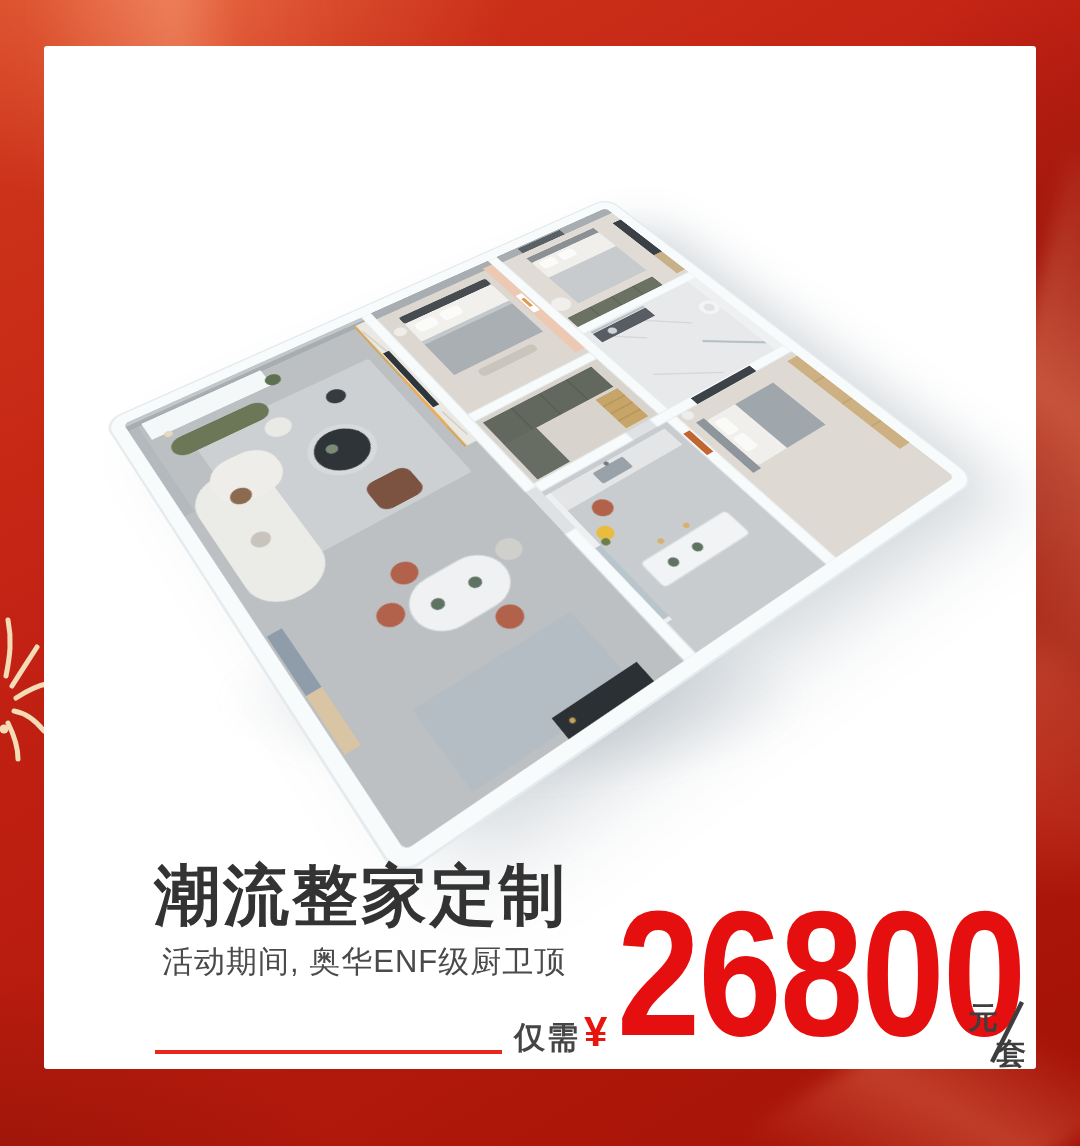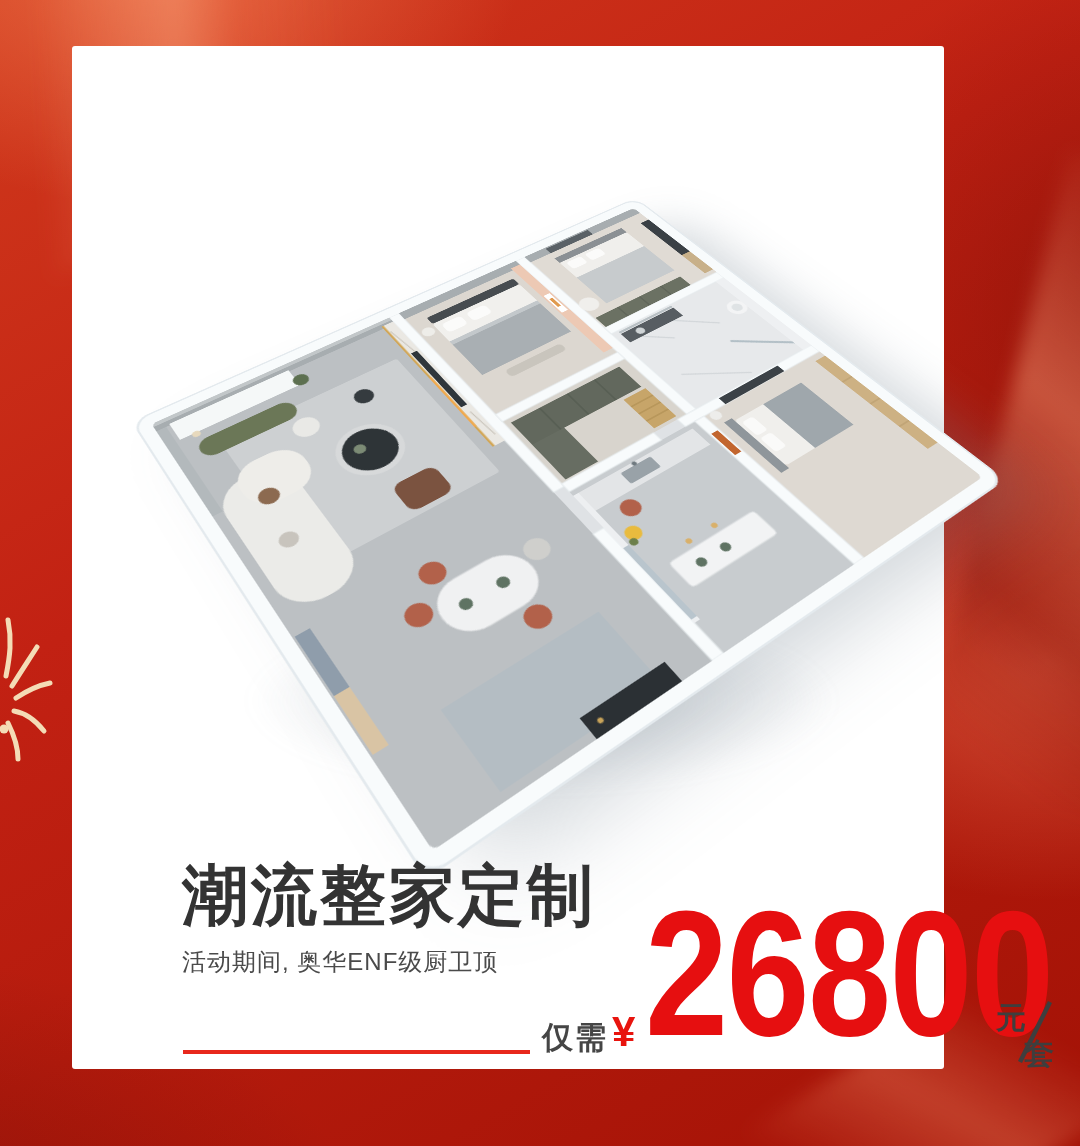--- a/index.html
+++ b/index.html
@@ -15,35 +15,35 @@
   }
   .streak{position:absolute; pointer-events:none; filter:blur(9px);}
   .s1{left:-90px; top:-70px; width:560px; height:260px; transform:rotate(-28deg);
       background:linear-gradient(115deg, rgba(255,180,140,0) 25%, rgba(255,180,140,.38) 48%, rgba(255,140,100,.12) 58%, rgba(255,140,100,0) 75%);}
   .s2{left:990px; top:170px; width:240px; height:640px; transform:rotate(14deg);
       background:linear-gradient(205deg, rgba(255,170,130,0) 10%, rgba(255,170,130,.42) 45%, rgba(120,10,2,.30) 72%, rgba(120,10,2,0) 92%);}
   .s3{left:720px; top:1020px; width:460px; height:180px; transform:rotate(-32deg);
       background:linear-gradient(60deg, rgba(255,160,120,0) 25%, rgba(255,160,120,.30) 50%, rgba(255,160,120,0) 72%);}
   .firework{position:absolute; left:-4px; top:612px; z-index:1;}
 
-  .card{position:absolute; left:44px; top:46px; width:872px; height:1023px;
-        background:#ffffff; border-radius:3px; z-index:2;margin-left:28px;}
+  .card{position:absolute; left:44px; top:46px; width:992px; height:1023px;
+        background:#ffffff; border-radius:3px; z-index:2;}
 
   .house-shadow{position:absolute; left:150px; top:560px; width:640px; height:190px;
         background:radial-gradient(ellipse at 50% 50%, rgba(125,138,150,.30), rgba(125,138,150,0) 65%);
         filter:blur(10px);}
   .scene{position:absolute; left:186px; top:144px; width:600px; height:520px; perspective:1100px;}
   .plan{width:600px; height:520px; border-radius:6px; background:#e0e3e6;
         transform:rotateX(42deg) rotateZ(-36deg) scale(1.05);
         box-shadow:0 0 0 13px #f8fbfc, 0 0 0 15px #e4eaee, 30px 42px 70px rgba(110,125,140,.30);}
   .plan svg{display:block; border-radius:6px;}
 
   .title{position:absolute; left:110px; top:814px; font-size:66px; line-height:70px;
          font-weight:900; color:#333333; letter-spacing:3px; margin:0;}
-  .sub{position:absolute; left:110px; font-size:24px; line-height:33px; color:#4a4a4a;
+  .sub{position:absolute; left:118px; font-size:31px; line-height:33px; color:#4a4a4a;
        font-weight:500; letter-spacing:1px;}
   .sub1{top:899px;} .sub2{top:932px;}
   .divider{position:absolute; left:111px; top:1004px; width:347px; height:4px; background:#e8281c;}
   .prefix{position:absolute; left:470px; top:976px; font-size:31px; line-height:32px;
           color:#454545; font-weight:700; letter-spacing:2px;}
   .yen{position:absolute; left:540px; top:964px; font-size:42px; line-height:44px;
        font-weight:900; color:#e8140e;}
   .price{position:absolute; left:573px; top:848px; font-size:178px; line-height:160px;
          font-weight:900; color:#e60f10; letter-spacing:-2px;
          transform:scaleX(0.84); transform-origin:left top; white-space:nowrap;}

